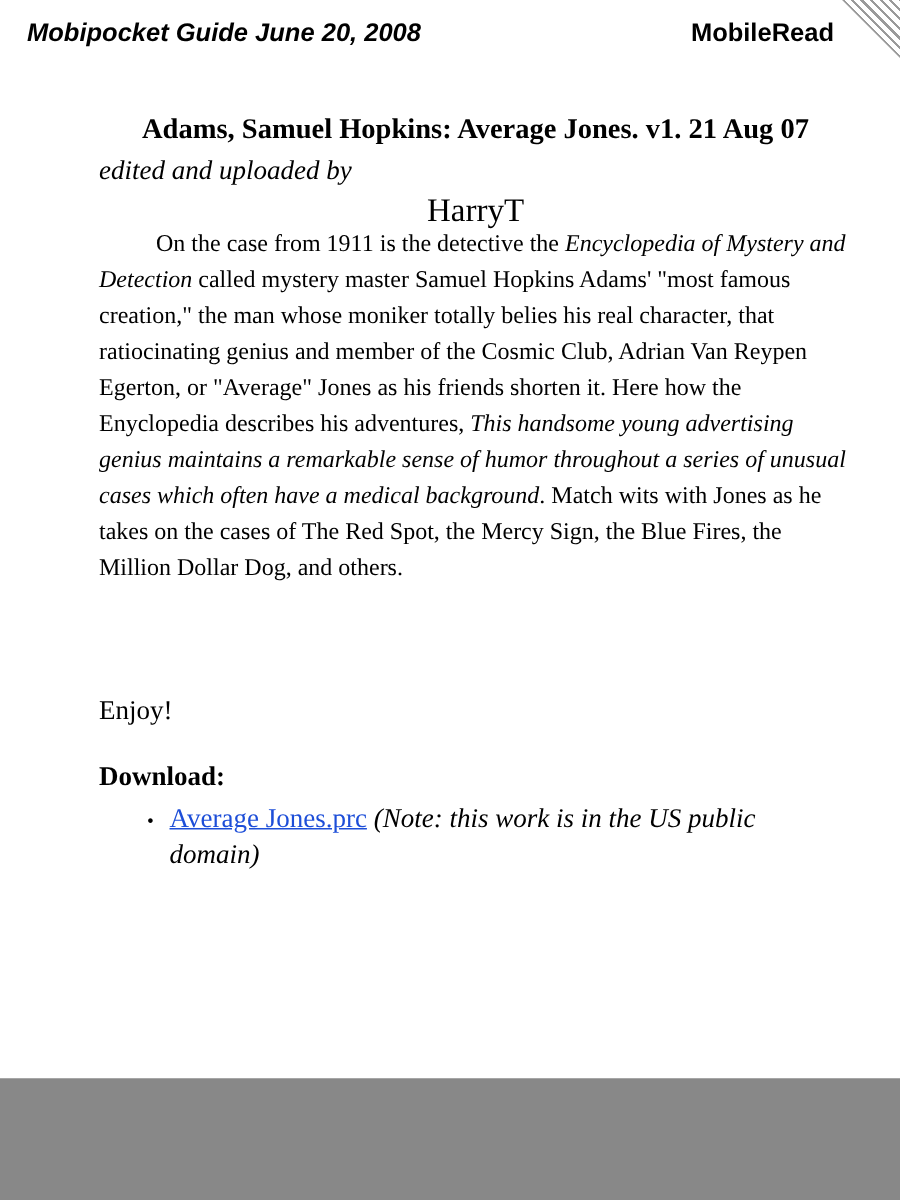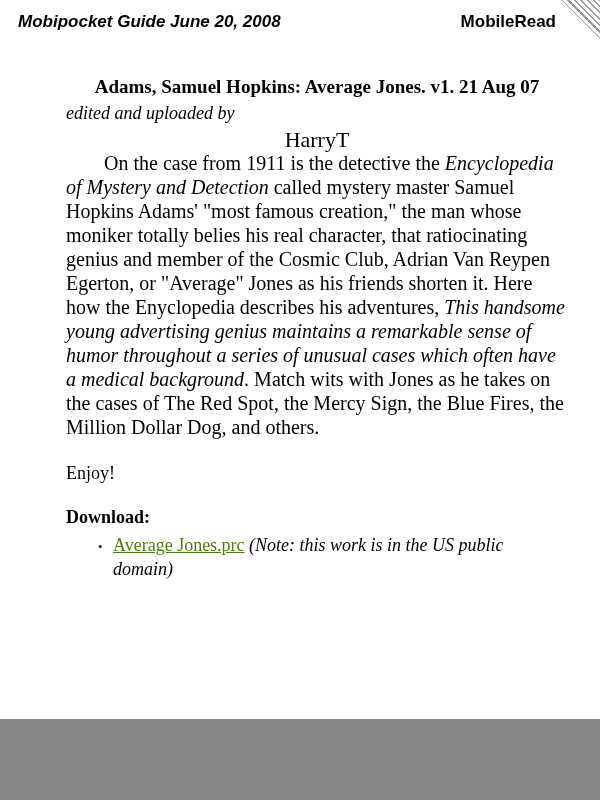--- a/index.html
+++ b/index.html
@@ -24,26 +24,26 @@
   .corner-fold{
     position:absolute; top:0; right:0; width:42px; height:42px;
     background:repeating-linear-gradient(45deg,#9a9a9a 0 1.5px,#fff 1.5px 4.5px);
     clip-path:polygon(8% 0,100% 0,100% 92%);
   }
   
   .content{position:absolute; left:34px; width:502px;margin-left:32px;}
   .title{top:76px; text-align:center; font-weight:bold; font-size:19px;}
   .byline1{top:103px; text-align:left; font-style:italic; font-size:18px;}
   .byline2{top:127px; text-align:center; font-size:22px;}
-  .bodytext{top:151px; font-size:20px; line-height:24px; text-indent:38px; text-align:left;}
+  .bodytext{top:151px; font-size:16px; line-height:24px; text-indent:38px; text-align:left;}
   .enjoy{top:463px; font-size:18px;}
   .dl-head{top:507px; font-size:18px; font-weight:bold;}
   .dl-item{top:533px; font-size:18px; line-height:24px; padding-left:47px; width:455px;}
   .dl-bullet{position:absolute; left:32px; top:2px; font-size:13px;}
-  .dl-link{text-decoration:underline; color:#4d7c0f;}
+  .dl-link{text-decoration:underline; color:#1d4ed8;}
   .dl-note{font-style:italic;}
   
   .prog-topline{position:absolute; left:48px; top:727px; width:506px; border-top:1px solid #555;}
   .prog-tick{position:absolute; top:727px; width:2px; height:13px; background:#555;}
   .prog-tick.left{left:48px;} .prog-tick.right{left:552px;}
   .prog-dots{
     position:absolute; left:55px; top:731px; width:492px; height:14px;
     display:flex; justify-content:space-between; align-items:center;
   }
   .dot{background:#000; border-radius:50%; width:2.5px; height:2.5px; flex:0 0 auto;}

